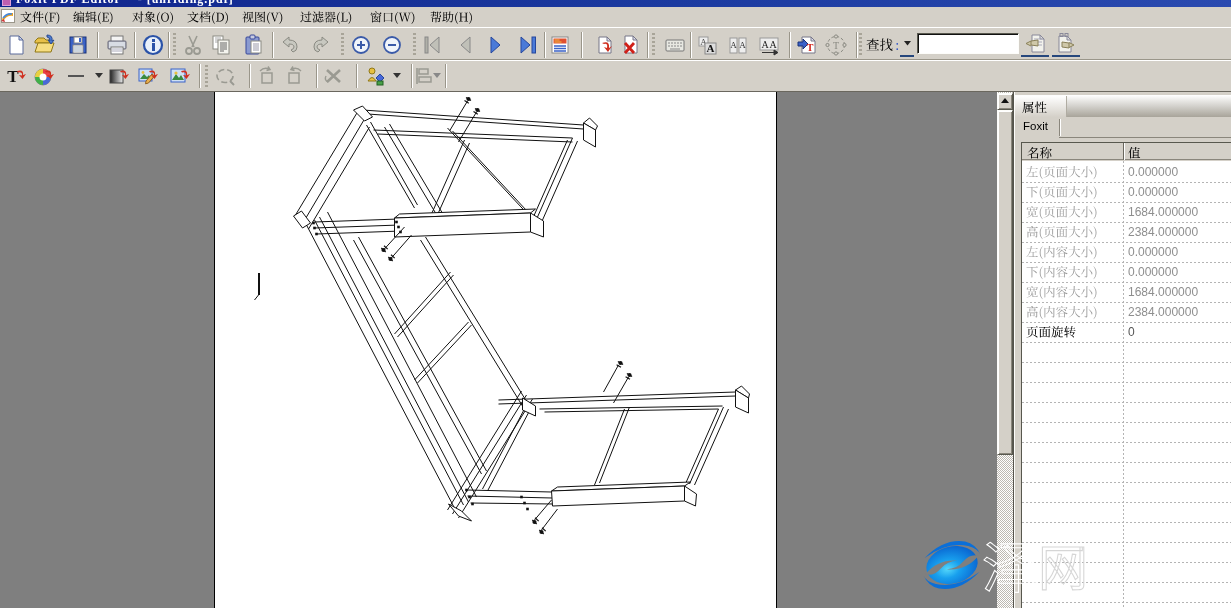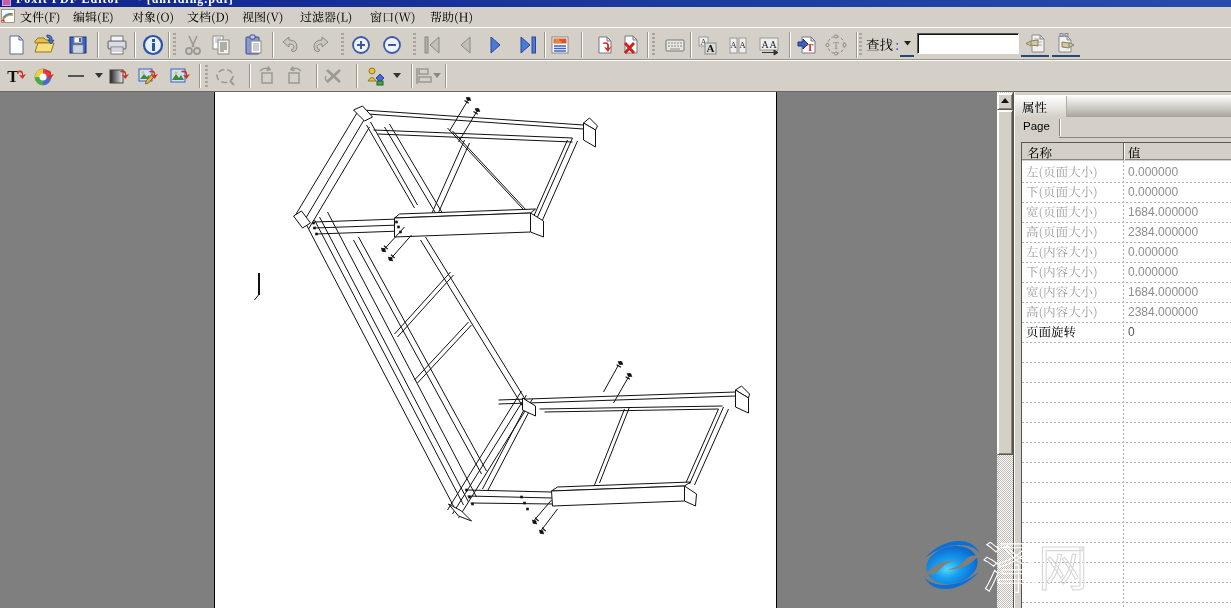--- a/index.html
+++ b/index.html
@@ -420,21 +420,21 @@
 <div class="abs" style="left:1014px;top:92px;width:217px;height:516px;background:#d4d0c8;border-left:1px solid #fdfdfa"></div>
 <div class="abs" style="left:1015px;top:95px;width:216px;height:22px;background:linear-gradient(180deg,#ffffff,#a8a49a)"></div>
 <div class="abs" style="left:1015px;top:96px;width:52px;height:21px;background:linear-gradient(180deg,#ffffff,#d4d0c8);border-right:1px solid #b0aca2"></div>
 <svg style="position:absolute;left:1022px;top:99.5px;overflow:visible" width="27" height="18">
     <path fill="#000" d="M2.5 2.2H10.3V2.6H2.5ZM2.5 4.0H10.4V4.4H2.5ZM10.1 2.2H10.0L10.5 1.7L11.5 2.5Q11.4 2.6 11.3 2.6Q11.1 2.7 11.0 2.7V4.7Q11.0 4.7 10.8 4.8Q10.7 4.8 10.5 4.9Q10.4 4.9 10.3 4.9H10.1ZM1.9 2.2V2.1V1.8L2.9 2.2H2.8V5.5Q2.8 6.2 2.7 6.9Q2.7 7.7 2.6 8.5Q2.4 9.3 2.2 10.1Q1.9 10.8 1.5 11.6Q1.1 12.3 0.5 12.9L0.3 12.8Q1.0 11.7 1.4 10.5Q1.7 9.3 1.8 8.0Q1.9 6.7 1.9 5.5ZM8.3 10.0Q9.0 10.2 9.3 10.5Q9.6 10.8 9.8 11.0Q9.9 11.3 9.8 11.5Q9.7 11.7 9.6 11.7Q9.4 11.8 9.2 11.6Q9.2 11.4 9.0 11.1Q8.8 10.8 8.6 10.5Q8.4 10.3 8.2 10.1ZM3.1 9.4V9.0L4.0 9.4H10.5V9.7H3.9V12.7Q3.9 12.7 3.8 12.8Q3.7 12.9 3.6 12.9Q3.4 13.0 3.2 13.0H3.1ZM6.6 5.3H7.4V10.9H6.6ZM9.4 6.5H9.3L9.8 6.1L10.7 6.8Q10.7 6.8 10.5 6.9Q10.4 7.0 10.3 7.0V8.5Q10.3 8.6 10.1 8.6Q10.0 8.7 9.9 8.7Q9.7 8.8 9.6 8.8H9.4ZM4.2 8.0H9.7V8.4H4.2ZM3.7 6.5V6.1L4.6 6.5H9.7V6.9H4.6V8.7Q4.6 8.7 4.4 8.8Q4.3 8.8 4.2 8.9Q4.0 8.9 3.9 8.9H3.7ZM4.3 10.8Q4.7 10.8 5.5 10.8Q6.2 10.8 7.2 10.7Q8.1 10.7 9.1 10.6L9.1 10.9Q8.4 11.0 7.4 11.2Q6.4 11.3 5.0 11.5Q4.9 11.7 4.7 11.8ZM9.3 4.6 10.1 5.4Q10.0 5.5 9.8 5.5Q9.7 5.5 9.5 5.4Q8.7 5.5 7.7 5.6Q6.7 5.6 5.7 5.7Q4.6 5.7 3.6 5.7L3.6 5.5Q4.3 5.4 5.1 5.3Q5.9 5.2 6.7 5.1Q7.4 5.0 8.1 4.9Q8.8 4.8 9.3 4.6ZM10.2 9.4H10.1L10.5 8.9L11.5 9.6Q11.5 9.7 11.3 9.8Q11.2 9.9 11.0 9.9V11.9Q11.0 12.2 10.9 12.5Q10.9 12.7 10.6 12.8Q10.4 13.0 9.8 13.0Q9.8 12.8 9.7 12.7Q9.7 12.6 9.6 12.5Q9.5 12.4 9.3 12.3Q9.0 12.2 8.7 12.2V12.0Q8.7 12.0 8.9 12.0Q9.0 12.0 9.2 12.1Q9.5 12.1 9.7 12.1Q9.9 12.1 10.0 12.1Q10.1 12.1 10.2 12.0Q10.2 12.0 10.2 11.9Z M17.6 8.1H22.4L22.9 7.4Q22.9 7.4 23.0 7.4Q23.2 7.5 23.3 7.7Q23.5 7.8 23.7 8.0Q23.9 8.1 24.0 8.3Q24.0 8.5 23.7 8.5H17.7ZM16.6 12.2H23.0L23.6 11.4Q23.6 11.4 23.7 11.5Q23.8 11.6 24.0 11.7Q24.2 11.9 24.4 12.0Q24.6 12.2 24.7 12.3Q24.7 12.4 24.6 12.5Q24.5 12.5 24.4 12.5H16.7ZM20.1 1.6 21.4 1.7Q21.4 1.9 21.3 1.9Q21.2 2.0 21.0 2.1V12.4H20.1ZM18.1 2.3 19.4 2.7Q19.3 2.8 19.2 2.9Q19.1 2.9 18.9 2.9Q18.6 4.3 18.1 5.5Q17.6 6.7 16.9 7.5L16.7 7.4Q17.0 6.7 17.3 5.9Q17.6 5.1 17.8 4.2Q18.0 3.3 18.1 2.3ZM17.9 4.7H22.7L23.3 4.0Q23.3 4.0 23.4 4.1Q23.5 4.1 23.6 4.3Q23.8 4.4 24.0 4.6Q24.2 4.7 24.3 4.9Q24.3 5.1 24.0 5.1H17.9ZM14.8 1.5 16.1 1.7Q16.1 1.8 16.0 1.9Q15.9 2.0 15.7 2.0V12.7Q15.7 12.7 15.6 12.8Q15.5 12.9 15.3 12.9Q15.2 13.0 15.0 13.0H14.8ZM13.9 4.1 14.1 4.1Q14.4 5.1 14.3 5.8Q14.2 6.5 13.9 6.9Q13.8 7.0 13.7 7.1Q13.5 7.2 13.3 7.2Q13.2 7.2 13.1 7.1Q12.9 6.9 13.0 6.7Q13.1 6.5 13.2 6.4Q13.4 6.1 13.6 5.8Q13.7 5.4 13.8 5.0Q13.9 4.5 13.9 4.1ZM16.0 3.7Q16.6 4.0 16.9 4.4Q17.2 4.7 17.2 5.0Q17.3 5.3 17.2 5.5Q17.1 5.7 16.9 5.8Q16.7 5.8 16.5 5.6Q16.5 5.2 16.3 4.6Q16.1 4.1 15.9 3.7Z"></path>
   </svg>
 <div class="abs" style="left:1015px;top:118px;width:216px;height:20px;background:#d4d0c8"></div>
 <div class="abs" style="left:1059px;top:119px;width:1px;height:17px;background:#8a867c"></div>
 <div class="abs" style="left:1060px;top:119px;width:1px;height:17px;background:#fff"></div>
 <div class="abs" style="left:1059px;top:137px;width:172px;height:1px;background:#8a867c"></div>
-<div class="abs" style="left:1023px;top:120px;color:#000;font-size:11.5px">Page</div>
+<div class="abs" style="left:1023px;top:120px;color:#000;font-size:11.5px">Foxit</div>
 <div class="abs" style="left:1021px;top:142px;width:210px;height:466px;background:#d4d0c8;border-left:1px solid #58584e;border-top:1px solid #58584e"></div>
 <div class="abs" style="left:1022px;top:143px;width:209px;height:17px;background:#d4d0c8;border-bottom:1px solid #8a867c"></div>
 <div class="abs" style="left:1123px;top:143px;width:1px;height:17px;background:#6a675e"></div>
 <div class="abs" style="left:1124px;top:143px;width:1px;height:17px;background:#fff"></div>
 <svg style="position:absolute;left:1027px;top:145px;overflow:visible" width="27" height="18">
     <path fill="#000" d="M4.9 13.2Q4.9 13.2 4.8 13.3Q4.7 13.4 4.5 13.4Q4.4 13.5 4.2 13.5H4.0V9.2L4.5 8.5L5.0 8.7H4.9ZM6.5 2.4Q6.4 2.5 6.3 2.6Q6.2 2.6 6.0 2.6Q5.4 3.5 4.6 4.4Q3.8 5.4 2.8 6.2Q1.9 7.1 0.8 7.6L0.7 7.5Q1.3 7.0 2.0 6.4Q2.6 5.7 3.2 5.0Q3.8 4.3 4.3 3.5Q4.8 2.7 5.1 2.0ZM3.9 4.8Q4.6 5.1 5.1 5.4Q5.5 5.7 5.8 6.1Q6.0 6.4 6.0 6.6Q6.1 6.9 6.0 7.1Q5.9 7.3 5.7 7.3Q5.5 7.3 5.3 7.2Q5.2 6.8 4.9 6.4Q4.7 6.0 4.4 5.6Q4.0 5.2 3.7 4.9ZM9.2 3.6 9.8 3.1 10.8 4.0Q10.7 4.1 10.6 4.1Q10.4 4.2 10.2 4.2Q8.8 6.4 6.4 8.0Q3.9 9.6 0.6 10.5L0.5 10.3Q2.5 9.6 4.2 8.6Q5.9 7.6 7.2 6.3Q8.6 5.1 9.3 3.6ZM10.8 8.7V9.1H4.5V8.7ZM10.6 12.1V12.5H4.4V12.1ZM10.0 8.7 10.5 8.2 11.5 9.0Q11.5 9.1 11.3 9.2Q11.2 9.2 11.0 9.3V13.1Q11.0 13.2 10.8 13.3Q10.7 13.3 10.6 13.4Q10.4 13.4 10.2 13.4H10.1V8.7ZM9.9 3.6V4.0H4.4L4.7 3.6Z M21.9 5.6Q21.9 5.7 21.8 5.8Q21.7 5.9 21.5 5.9V12.3Q21.5 12.6 21.4 12.9Q21.3 13.1 21.1 13.3Q20.8 13.4 20.2 13.5Q20.1 13.3 20.1 13.1Q20.0 13.0 19.9 12.9Q19.8 12.8 19.5 12.7Q19.3 12.6 18.8 12.5V12.4Q18.8 12.4 19.0 12.4Q19.2 12.4 19.5 12.4Q19.8 12.4 20.0 12.4Q20.3 12.4 20.4 12.4Q20.5 12.4 20.6 12.4Q20.7 12.3 20.7 12.2V5.5ZM20.2 7.2Q20.1 7.5 19.7 7.5Q19.4 8.8 18.8 10.0Q18.3 11.2 17.5 12.0L17.3 11.9Q17.7 11.3 18.0 10.5Q18.3 9.7 18.5 8.8Q18.8 7.9 18.9 6.9ZM22.4 7.0Q23.1 7.7 23.5 8.4Q23.9 9.1 24.1 9.7Q24.3 10.3 24.3 10.8Q24.4 11.2 24.3 11.5Q24.1 11.7 24.0 11.8Q23.8 11.8 23.5 11.6Q23.5 11.1 23.4 10.5Q23.3 9.9 23.1 9.3Q22.9 8.7 22.6 8.1Q22.4 7.5 22.2 7.1ZM23.7 4.4V4.7H18.9V4.4ZM20.6 2.4Q20.5 2.5 20.4 2.6Q20.3 2.6 20.1 2.6Q19.7 3.9 19.1 5.1Q18.5 6.3 17.8 7.1L17.6 7.0Q17.9 6.3 18.2 5.5Q18.6 4.7 18.8 3.8Q19.1 2.9 19.3 2.0ZM23.1 4.4 23.7 3.8 24.7 4.8Q24.6 4.8 24.5 4.9Q24.3 4.9 24.2 4.9Q24.0 5.1 23.8 5.5Q23.5 5.8 23.3 6.1Q23.0 6.4 22.8 6.7L22.6 6.6Q22.8 6.3 22.9 5.9Q23.0 5.5 23.1 5.1Q23.2 4.7 23.3 4.4ZM15.9 7.0Q16.6 7.3 16.9 7.6Q17.3 7.9 17.5 8.2Q17.7 8.4 17.7 8.7Q17.7 8.9 17.6 9.1Q17.5 9.2 17.3 9.2Q17.2 9.3 17.0 9.1Q16.9 8.8 16.7 8.4Q16.5 8.0 16.3 7.7Q16.0 7.3 15.8 7.1ZM16.0 13.2Q16.0 13.2 15.9 13.3Q15.8 13.4 15.7 13.4Q15.5 13.5 15.3 13.5H15.2V3.3L16.0 3.0ZM15.9 6.1Q15.5 7.6 14.8 8.9Q14.1 10.2 13.0 11.3L12.8 11.1Q13.3 10.4 13.8 9.5Q14.2 8.7 14.5 7.8Q14.8 6.8 15.0 5.9H15.9ZM18.0 3.0Q17.8 3.1 17.4 3.0Q16.8 3.1 16.1 3.3Q15.4 3.5 14.6 3.7Q13.8 3.9 13.1 4.0L13.0 3.8Q13.7 3.5 14.5 3.3Q15.2 3.0 15.9 2.7Q16.6 2.3 17.0 2.1ZM16.9 5.1Q16.9 5.1 17.1 5.3Q17.2 5.4 17.5 5.6Q17.7 5.8 17.9 6.0Q17.9 6.2 17.6 6.2H13.1L13.0 5.9H16.3Z"></path>
   </svg>
 <svg style="position:absolute;left:1128px;top:145px;overflow:visible" width="14" height="18">
     <path fill="#000" d="M4.5 2.5Q4.4 2.5 4.3 2.6Q4.2 2.7 4.0 2.7Q3.5 3.9 3.0 4.9Q2.5 6.0 1.8 6.9Q1.2 7.8 0.5 8.5L0.3 8.4Q0.9 7.6 1.4 6.6Q1.9 5.6 2.3 4.4Q2.8 3.2 3.1 2.0ZM3.3 5.6Q3.2 5.6 3.1 5.7Q3.0 5.8 2.9 5.8V13.2Q2.9 13.2 2.8 13.3Q2.7 13.3 2.5 13.4Q2.3 13.5 2.2 13.5H2.0V5.7L2.4 5.2ZM4.9 5.0 5.9 5.4H9.5L10.0 4.8L11.1 5.6Q11.0 5.7 10.9 5.8Q10.7 5.8 10.5 5.9V12.8H9.7V5.7H5.7V12.8H4.9V5.4ZM11.2 11.9Q11.2 11.9 11.4 12.1Q11.5 12.2 11.8 12.4Q12.0 12.6 12.2 12.8Q12.1 13.0 11.9 13.0H3.5L3.4 12.6H10.7ZM8.5 2.1Q8.5 2.3 8.4 2.4Q8.3 2.4 8.1 2.5Q8.1 2.9 8.0 3.5Q8.0 4.1 7.9 4.6Q7.9 5.1 7.8 5.5H7.1Q7.1 5.1 7.1 4.5Q7.2 3.9 7.2 3.3Q7.2 2.6 7.2 2.0ZM10.1 10.6V11.0H5.3V10.6ZM10.1 8.9V9.2H5.3V8.9ZM10.1 7.1V7.5H5.3V7.1ZM10.7 2.9Q10.7 2.9 10.8 3.0Q11.0 3.1 11.1 3.2Q11.3 3.4 11.5 3.5Q11.7 3.7 11.8 3.8Q11.8 4.0 11.5 4.0H4.0L3.9 3.7H10.1Z"></path>
   </svg>

